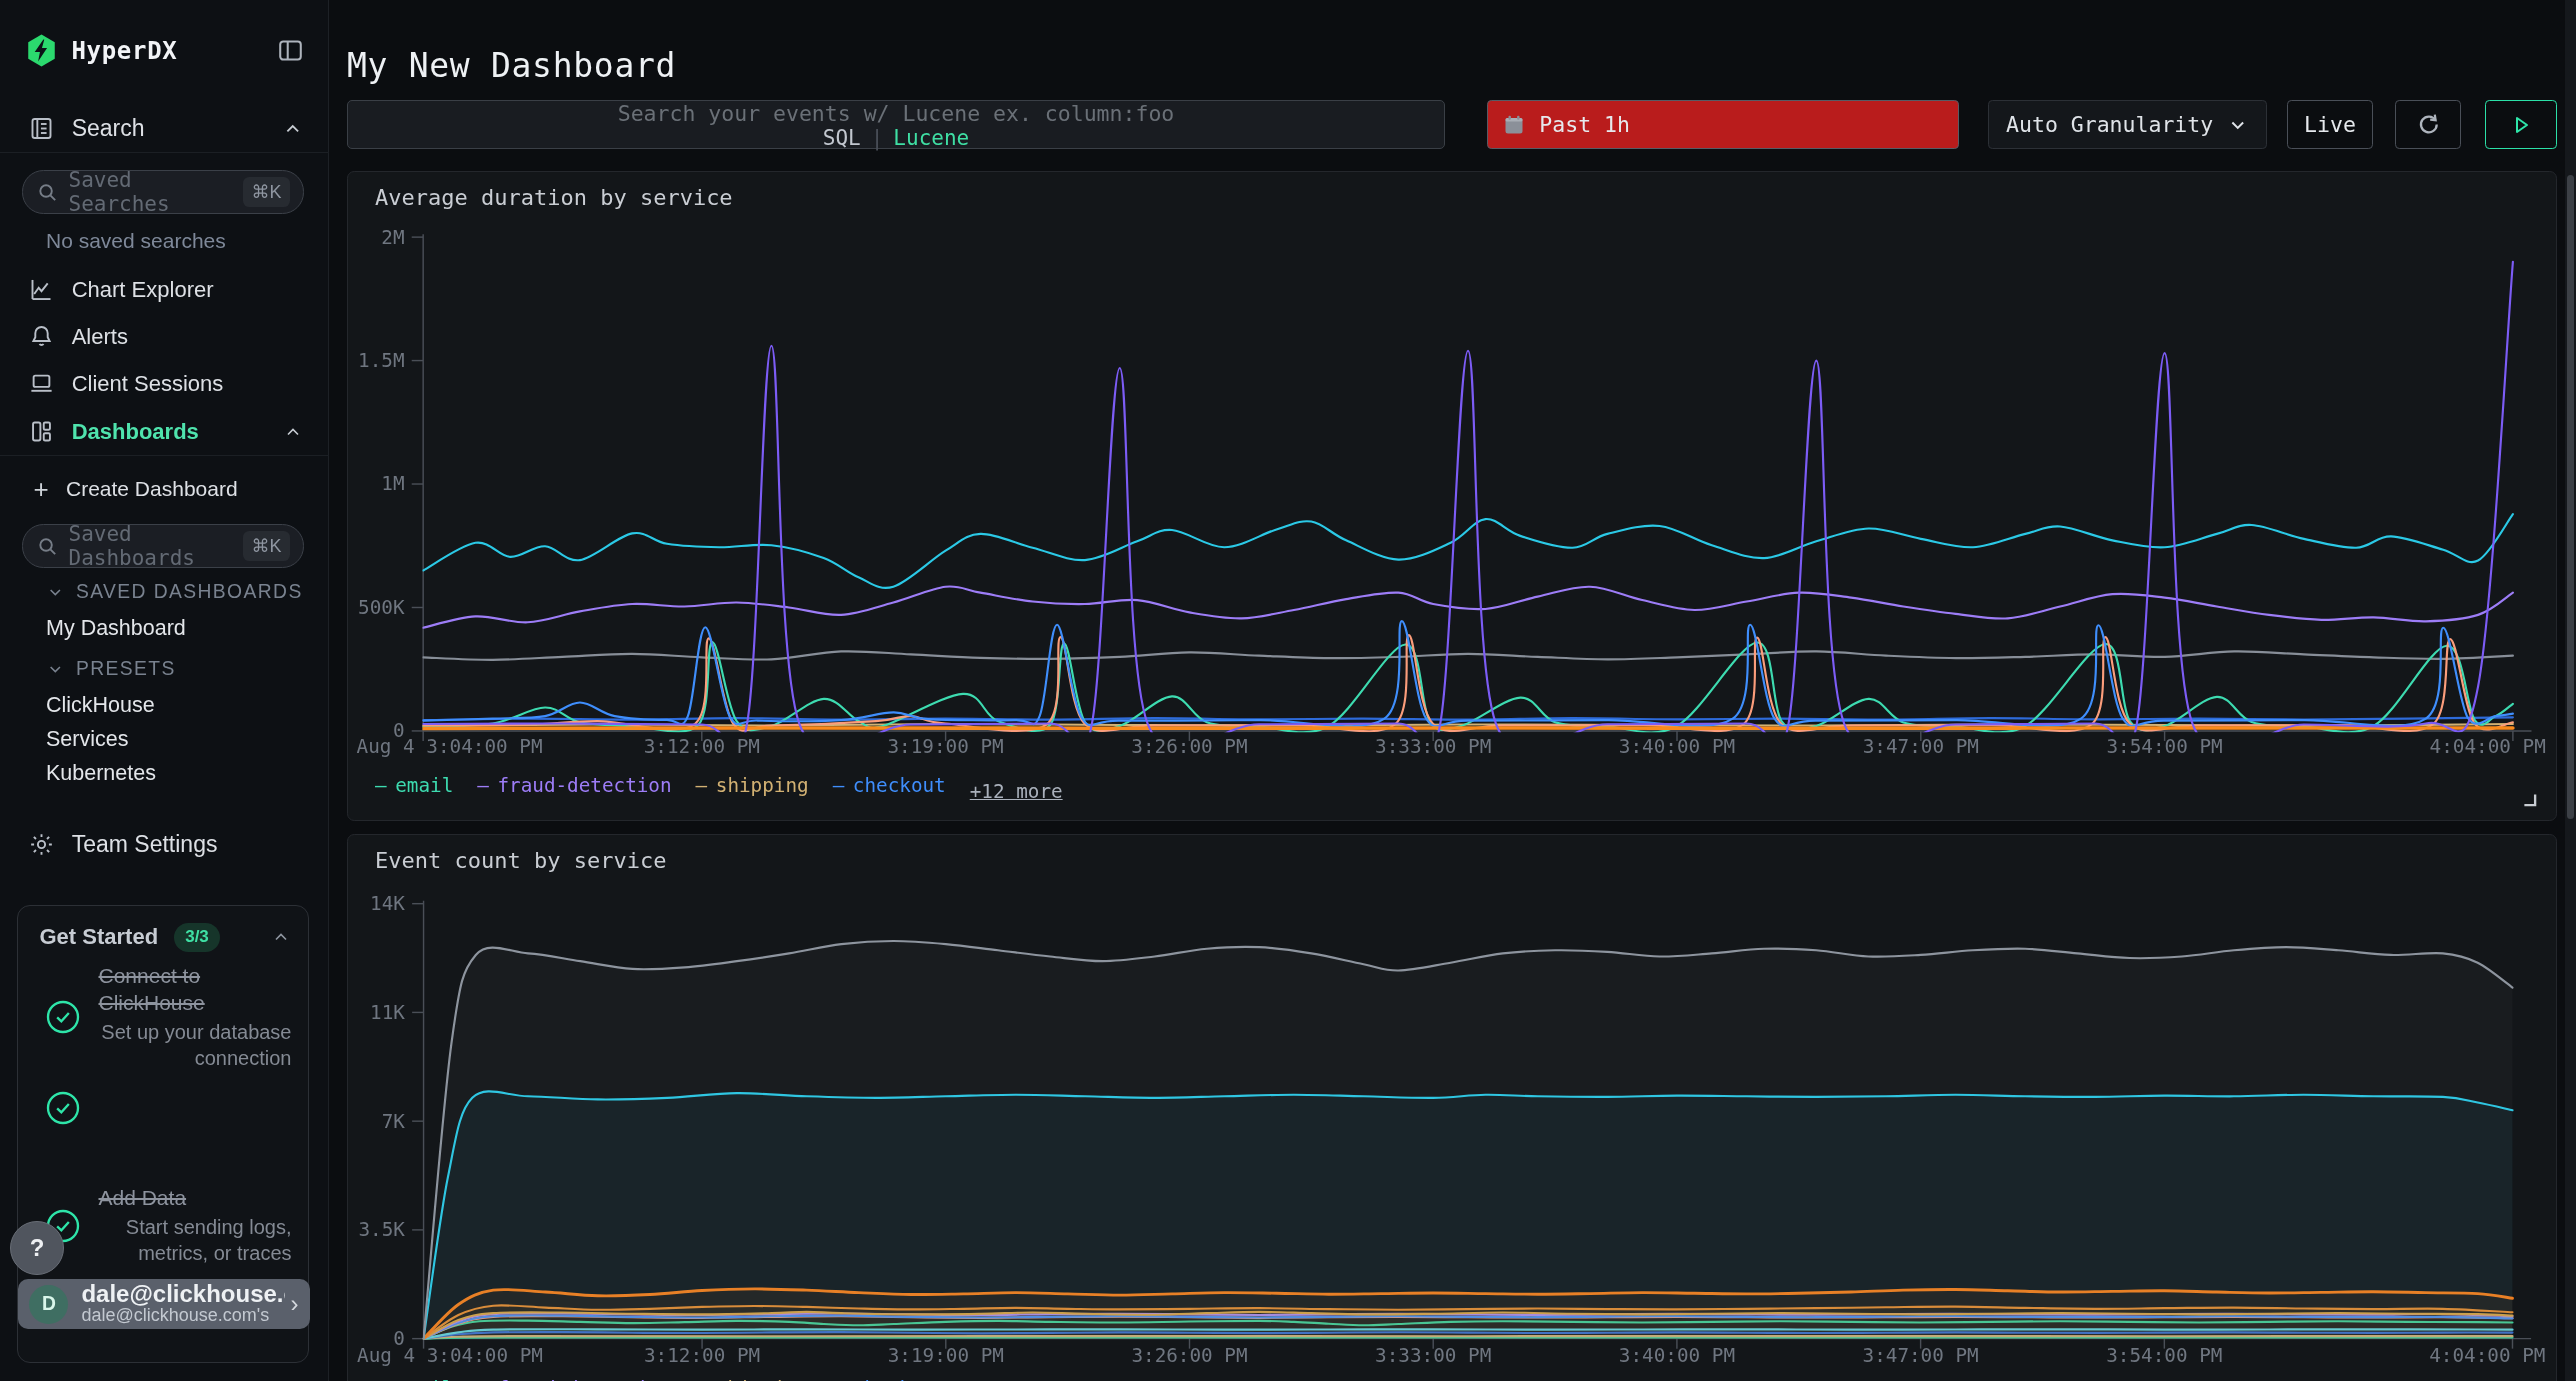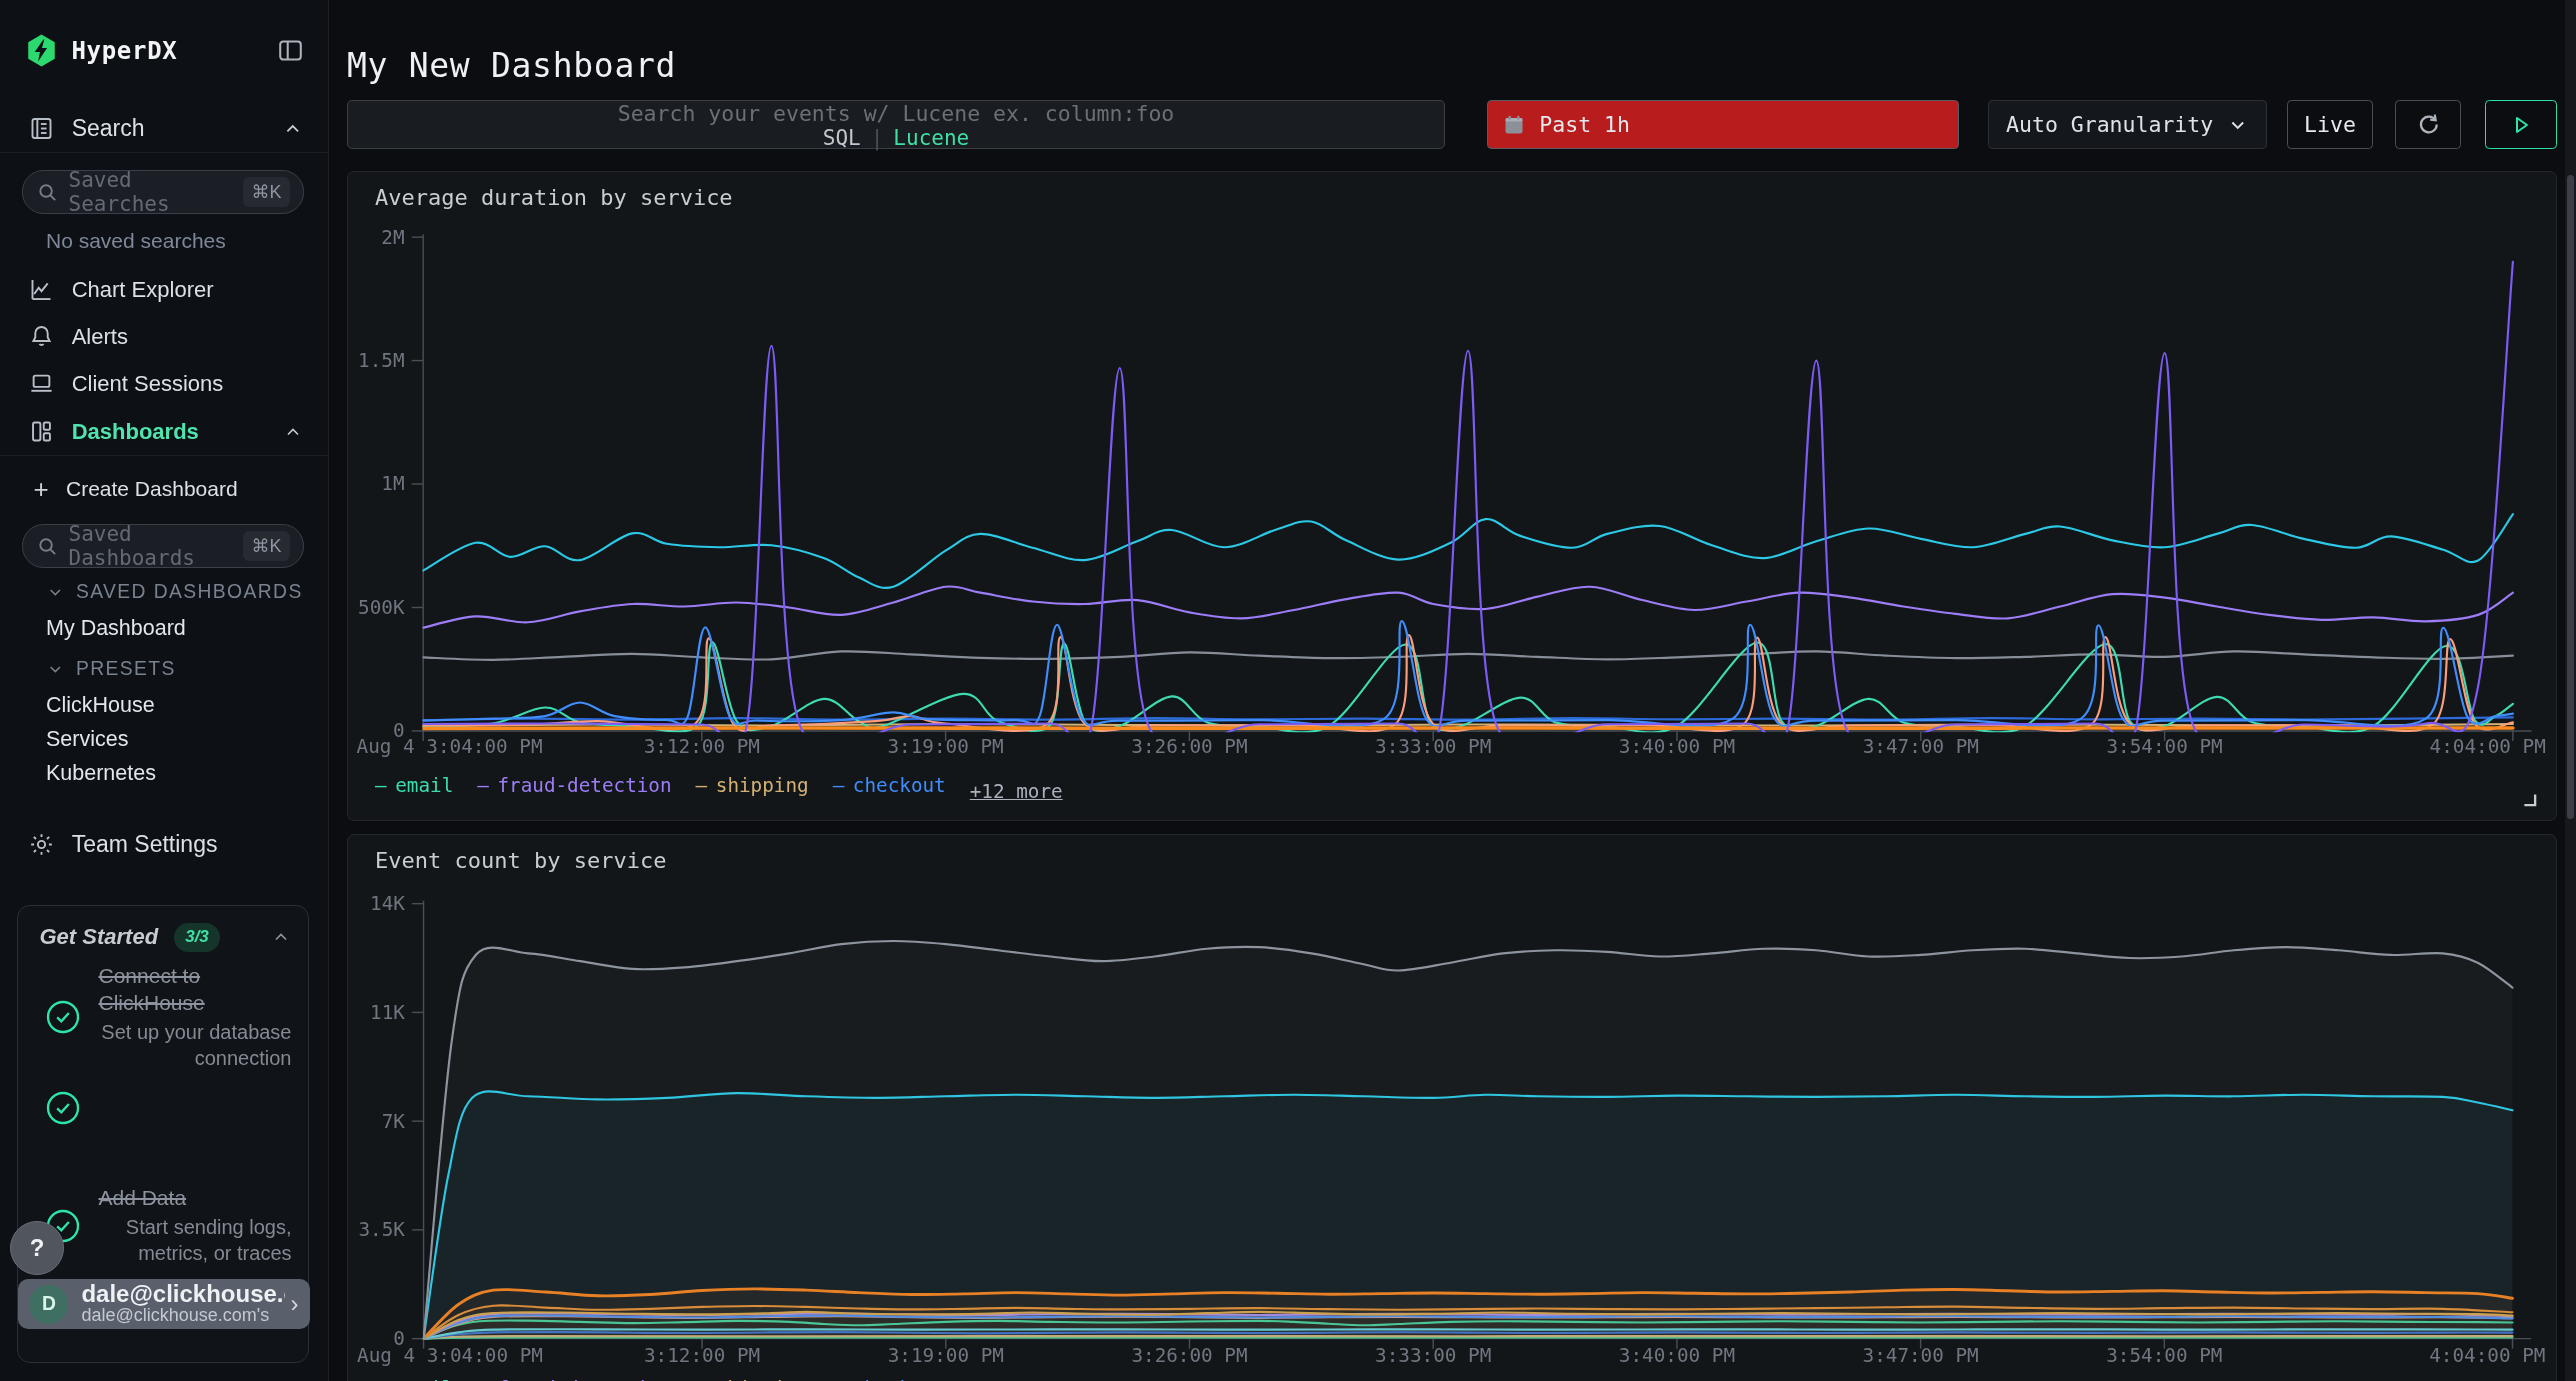--- a/index.html
+++ b/index.html
@@ -32,21 +32,21 @@
 
   .muted-note{position:absolute;left:46px;font-size:21px;color:#7e8899;}
   .nav-green .lbl{color:#4fe3ad;font-weight:bold;}
 
   .section-head{position:absolute;left:46px;display:flex;align-items:center;gap:11.4px;cursor:pointer;}
   .section-head .txt{font-size:19.3px;letter-spacing:1.4px;color:#79828f;}
   .sub-item{position:absolute;left:46px;font-size:21.5px;color:#e3e6ea;cursor:pointer;}
 
   .gs-card{position:absolute;left:17px;right:18.6px;top:905px;height:458px;border:1.4px solid #2c3036;
            border-radius:13px;background:#101317;box-sizing:border-box;}
-  .gs-head{position:absolute;left:21.5px;top:17px;right:17px;display:flex;align-items:center;font-style:italic;}
+  .gs-head{position:absolute;left:21.5px;top:17px;right:17px;display:flex;align-items:center;}
   .gs-title{font-size:22px;font-weight:bold;color:#c7ccd3;}
   .gs-badge{margin-left:15.7px;background:#16352a;color:#3fe0a4;font-size:17px;font-weight:bold;
             border-radius:715px;padding:4.3px 11.4px;}
   .gs-head .spacer{flex:1;}
   .gs-item{position:absolute;left:21.5px;right:14.3px;display:flex;}
   .gs-check{width:46px;flex:0 0 46px;display:flex;justify-content:center;}
   .gs-body{margin-left:13px;}
   .gs-item-title{font-size:21px;color:#8d939e;text-decoration:line-through;line-height:26.5px;max-width:186px;}
   .gs-item-desc{font-size:20px;color:#848a94;line-height:26px;max-width:193px;margin-top:2.9px;text-align:right;}
 

